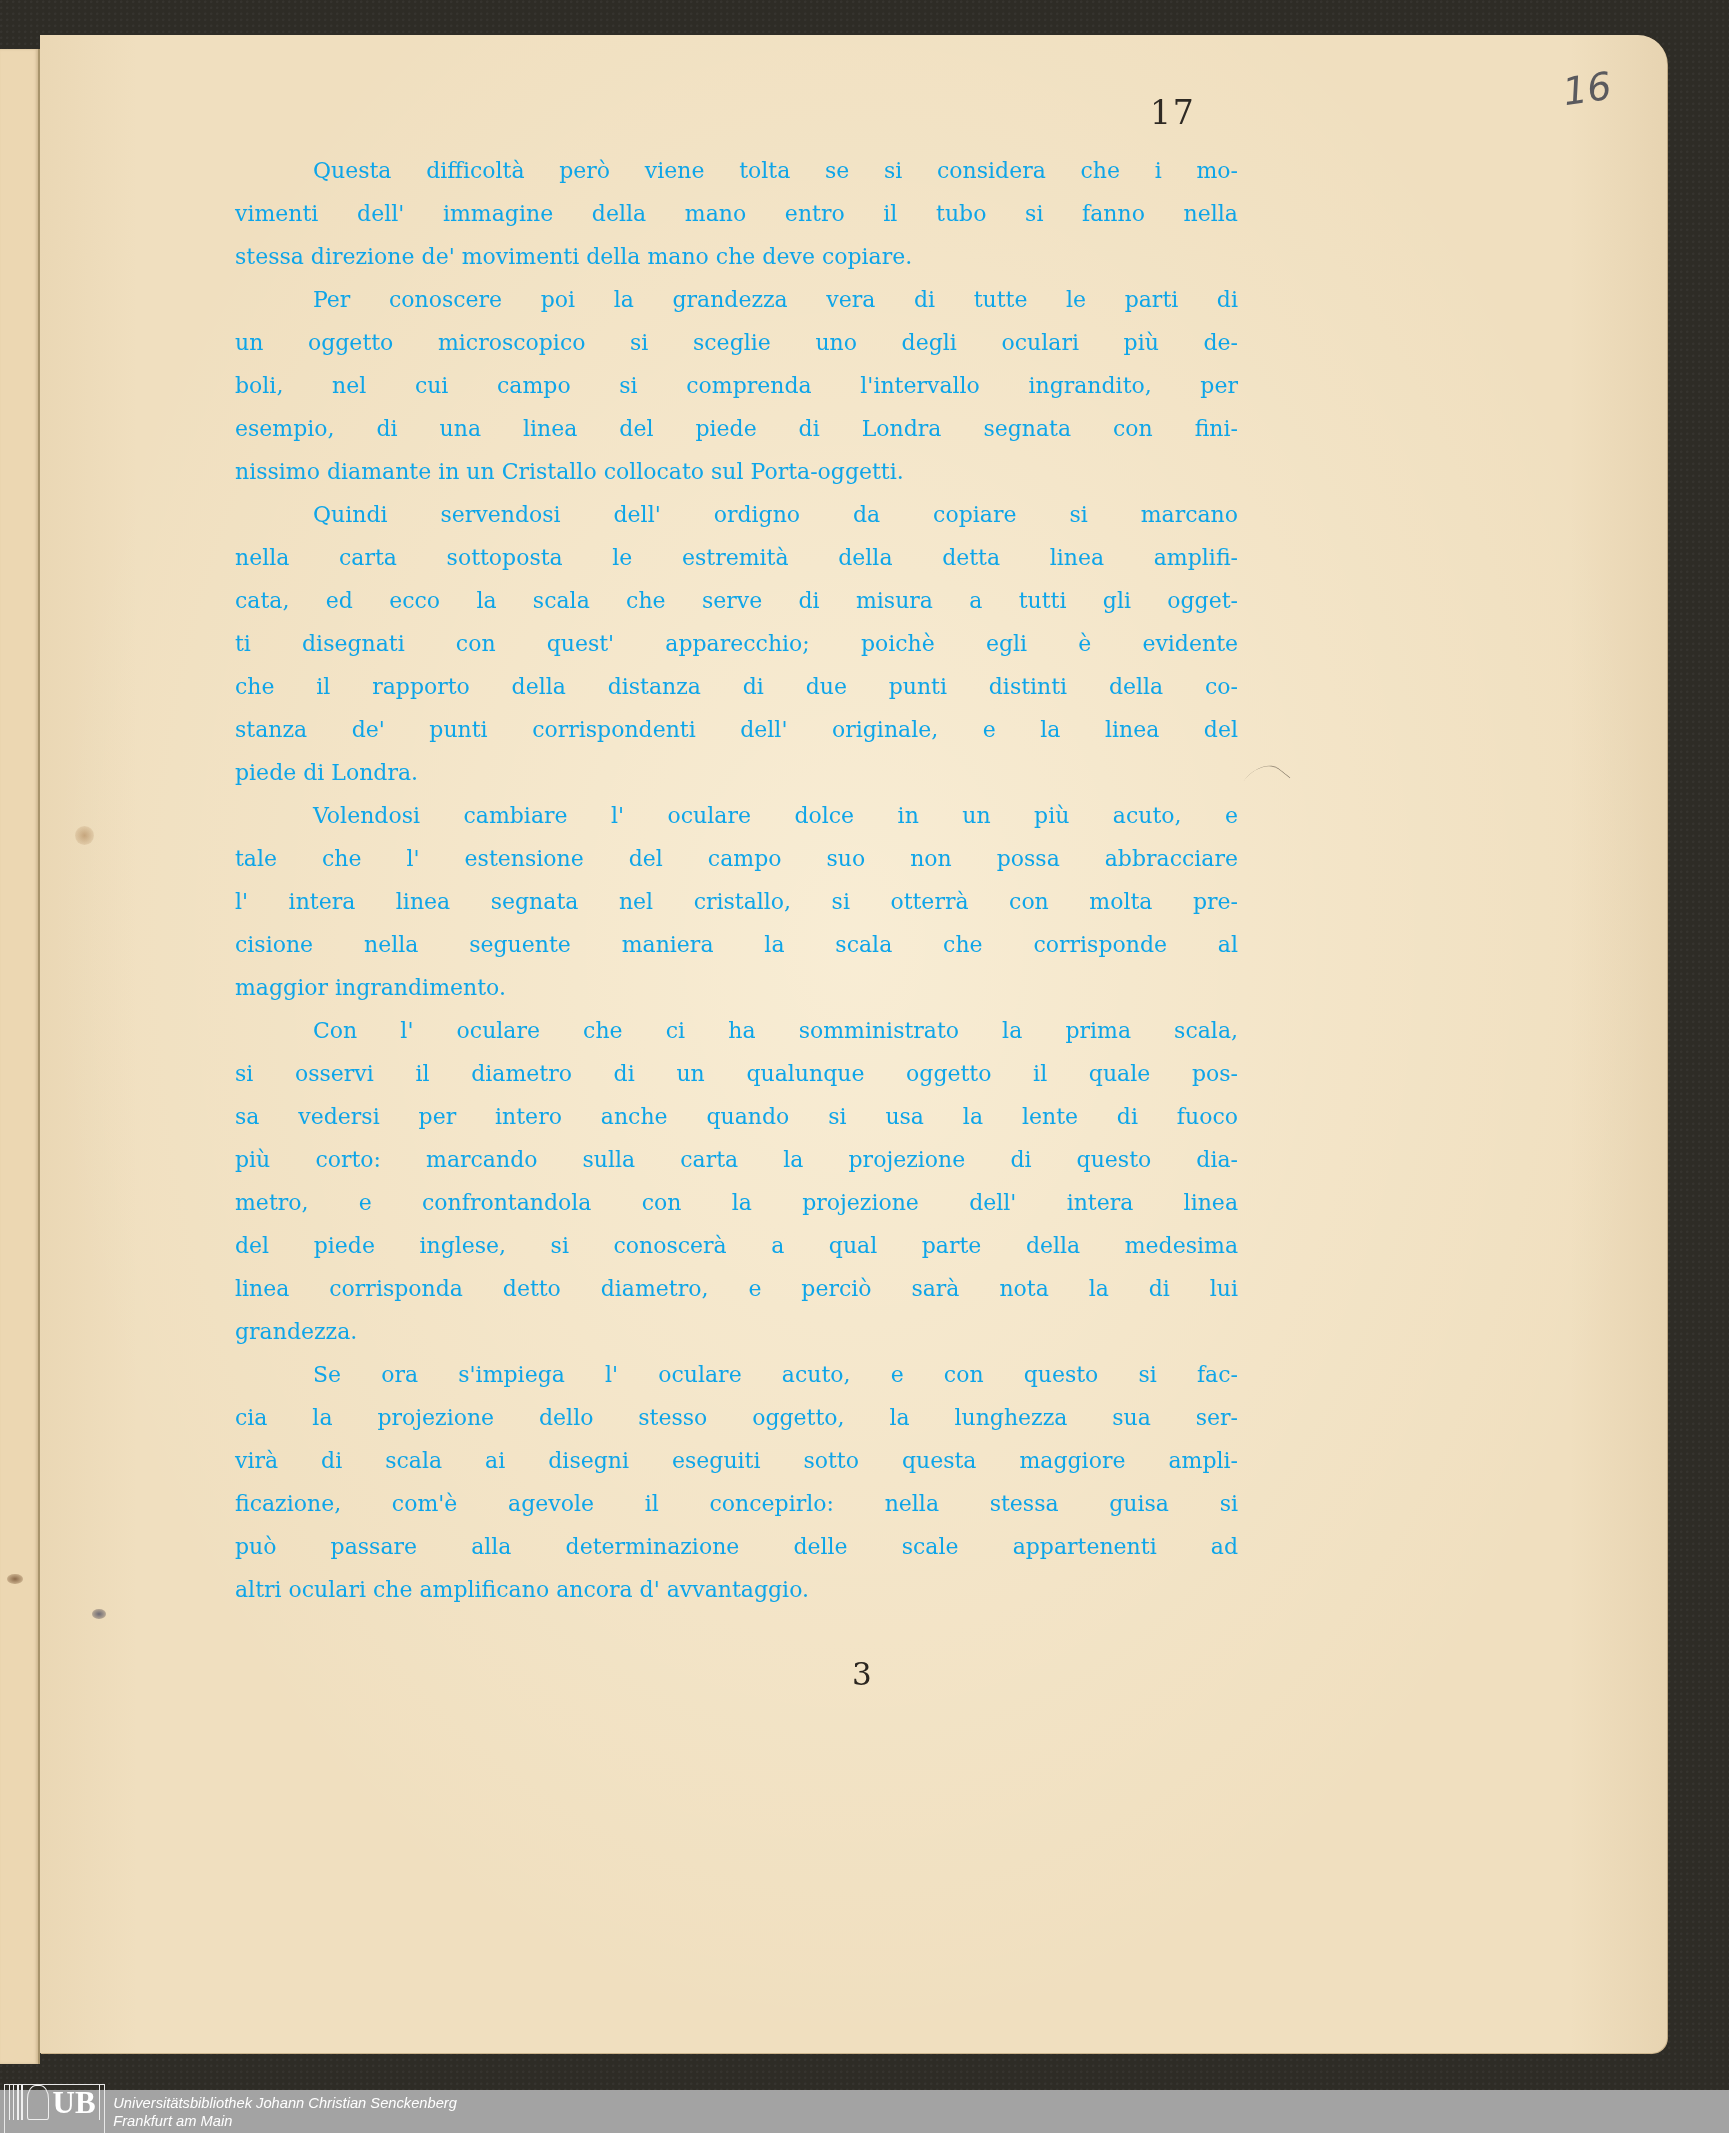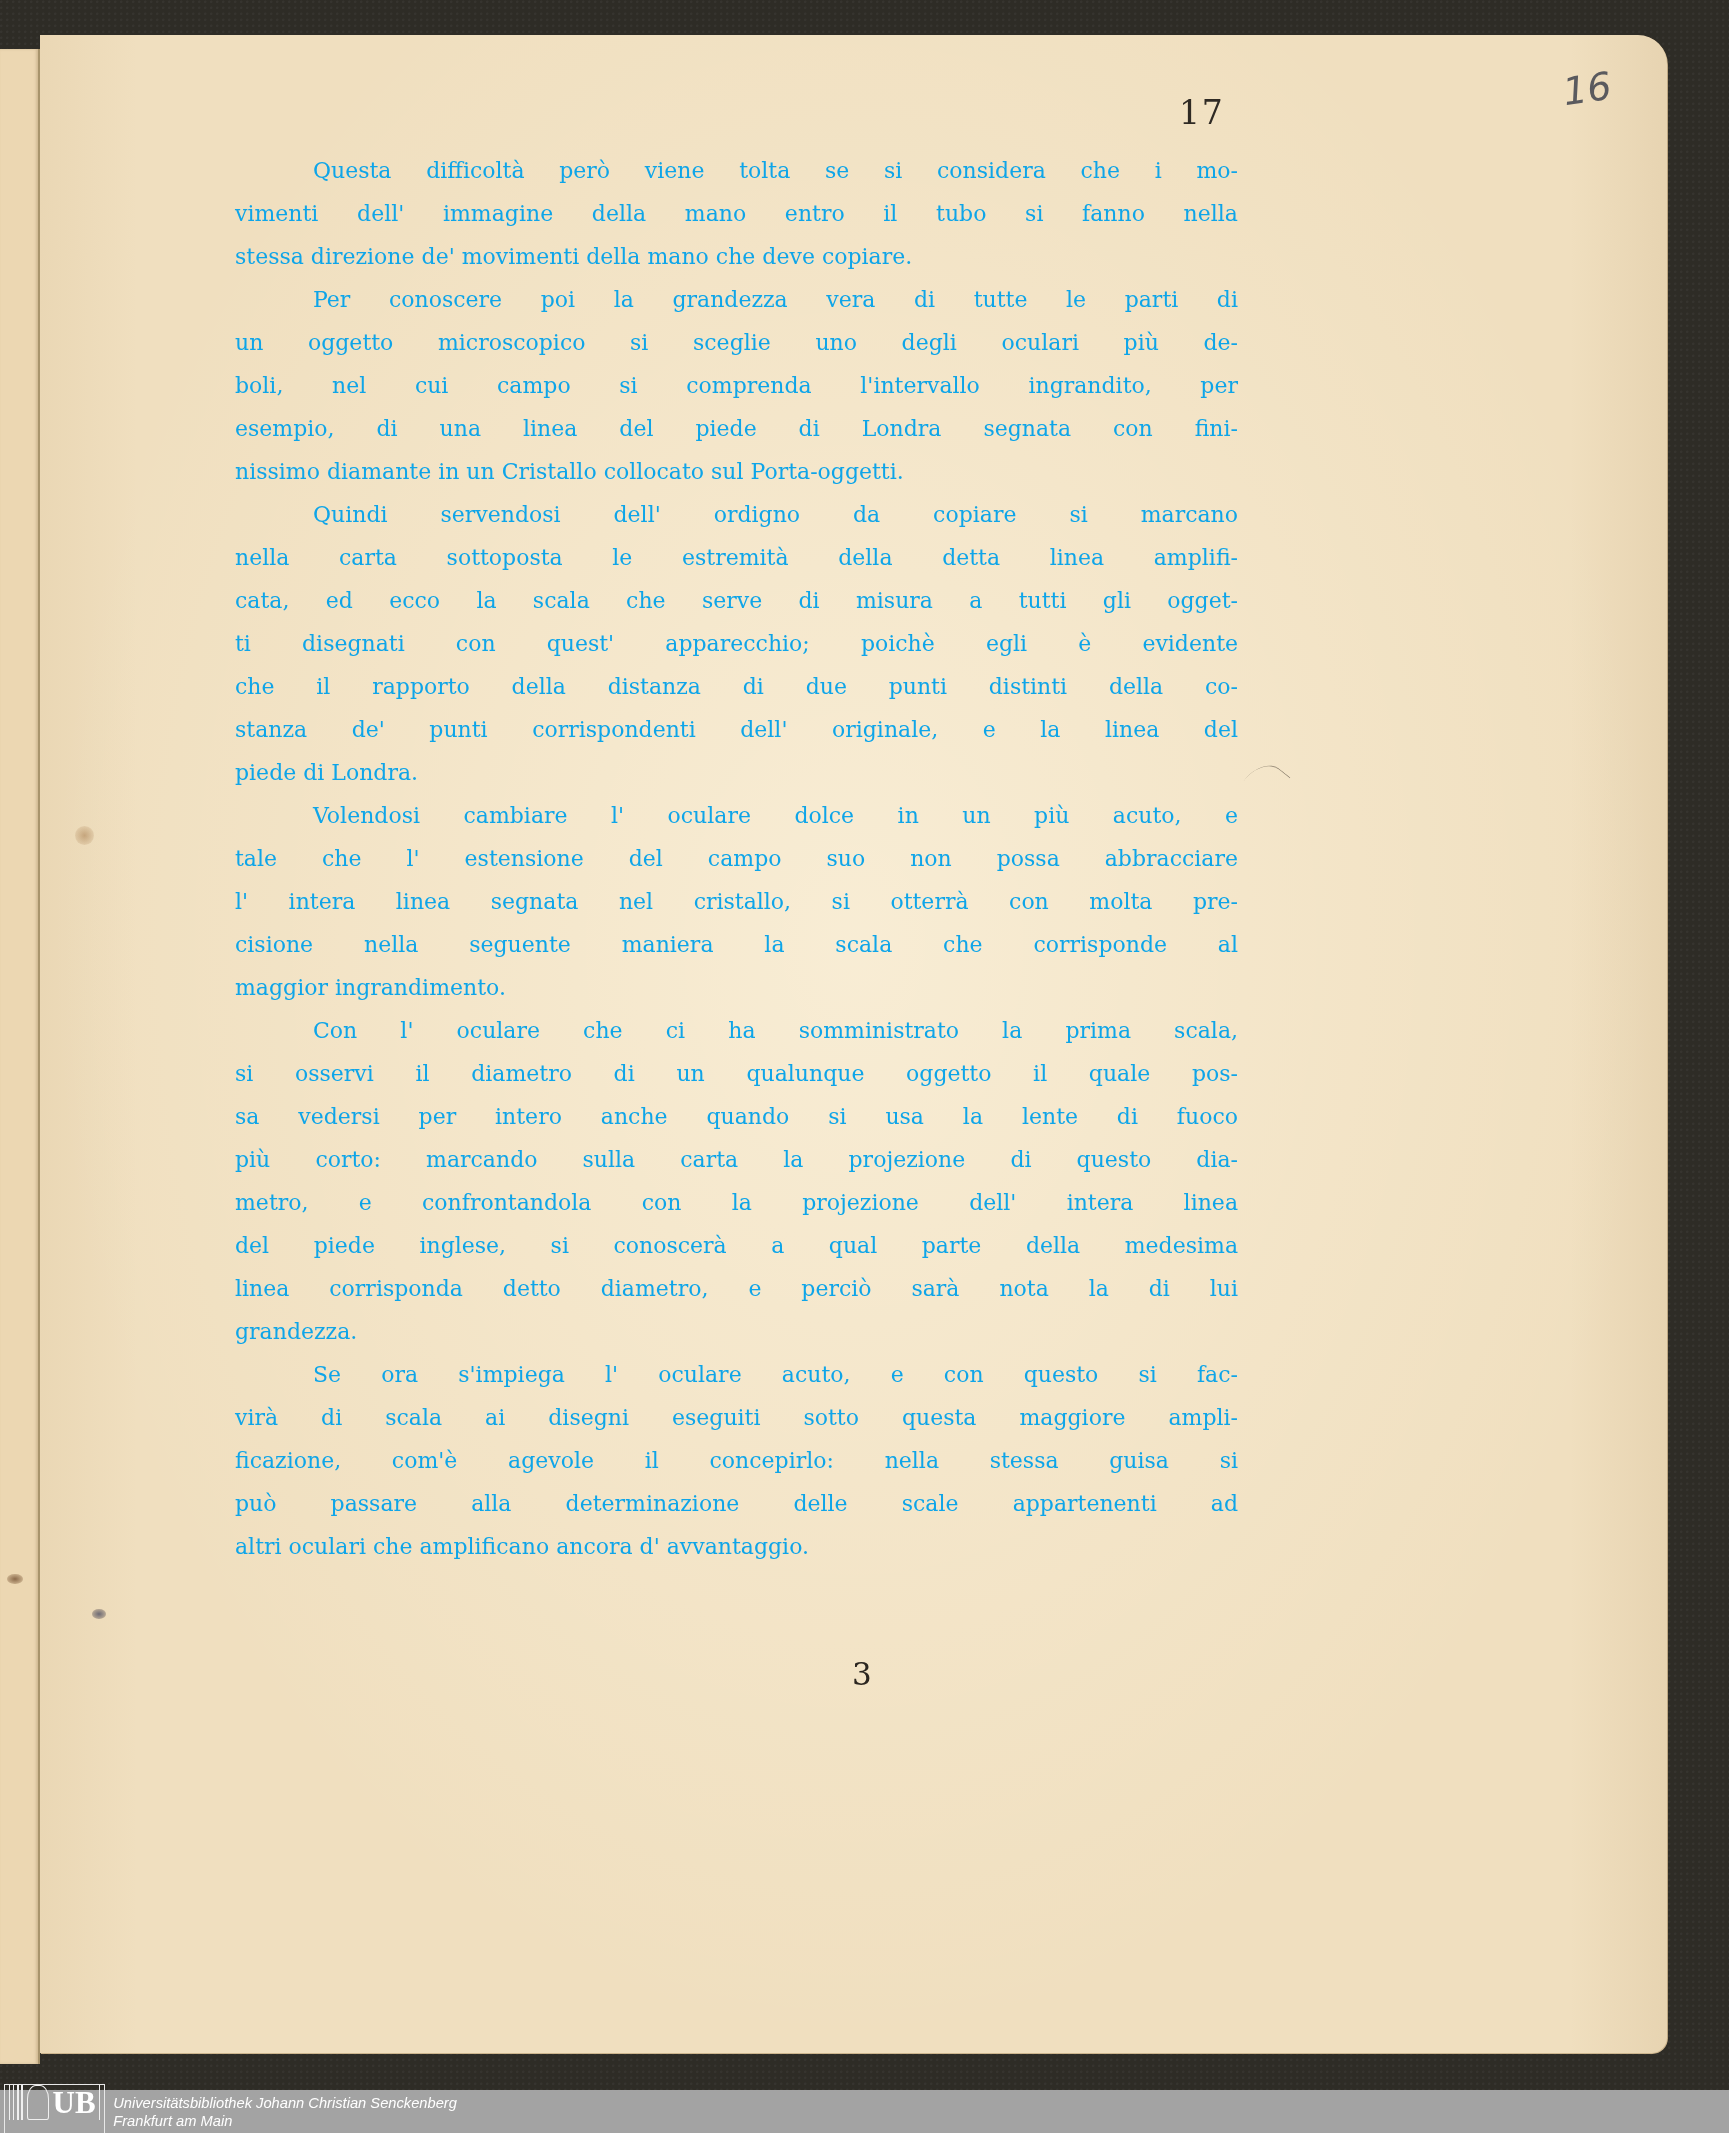--- a/index.html
+++ b/index.html
@@ -31,21 +31,20 @@
     box-shadow: 0.9px 0.9px 0 #cdb58d;
   }
   .foxing { position:absolute; border-radius:50%; }
   .foxing.a { left:52px; top:1574px; width:14px; height:10.4px; background:radial-gradient(#6d6a74, rgba(120,90,60,0.2)); }
   .foxing.b { left:7px; top:1574px; width:15.6px; height:10.4px; background:radial-gradient(#8b6a4a, rgba(140,100,60,0.1)); }
   .foxing.c { left:35px; top:791px; width:19px; height:19px; background:radial-gradient(rgba(150,100,50,0.45), rgba(150,100,50,0)); }
 
   .page-number {
     position:absolute; left:1150px; top:93px; font-size:33px; color:#2f2a24;
     letter-spacing:1.7px;
-    margin-left:29px;
   }
   .folio-mark {
     position:absolute; left:1563px; top:67px; font-size:38px; color:#5a5a5e;
     font-family:"DejaVu Sans", sans-serif; font-style:italic; transform:rotate(-8deg);
   }
   .text-block {
     position:absolute; left:235px; top:149px; width:1003px;
     color:#0ea5e9; font-size:22px; line-height:43px;
   }
   .line {
@@ -123,20 +122,21 @@
     <div class="line last">maggior ingrandimento.</div>
     <div class="line indent">Con l' oculare che ci ha somministrato la prima scala,</div>
     <div class="line">si osservi il diametro di un qualunque oggetto il quale pos-</div>
     <div class="line">sa vedersi per intero anche quando si usa la lente di fuoco</div>
     <div class="line">più corto: marcando sulla carta la projezione di questo dia-</div>
     <div class="line">metro, e confrontandola con la projezione dell' intera linea</div>
     <div class="line">del piede inglese, si conoscerà a qual parte della medesima</div>
     <div class="line">linea corrisponda detto diametro, e perciò sarà nota la di lui</div>
     <div class="line last">grandezza.</div>
     <div class="line indent">Se ora s'impiega l' oculare acuto, e con questo si fac-</div>
+    <div class="line">cia la projezione dello stesso oggetto, la lunghezza sua ser-</div>
     <div class="line">virà di scala ai disegni eseguiti sotto questa maggiore ampli-</div>
     <div class="line">ficazione, com'è agevole il concepirlo: nella stessa guisa si</div>
     <div class="line">può passare alla determinazione delle scale appartenenti ad</div>
     <div class="line last">altri oculari che amplificano ancora d' avvantaggio.</div>
   </div>
 
 <div class="pencil-stroke"></div>
 
 <div class="signature">3</div>
 

